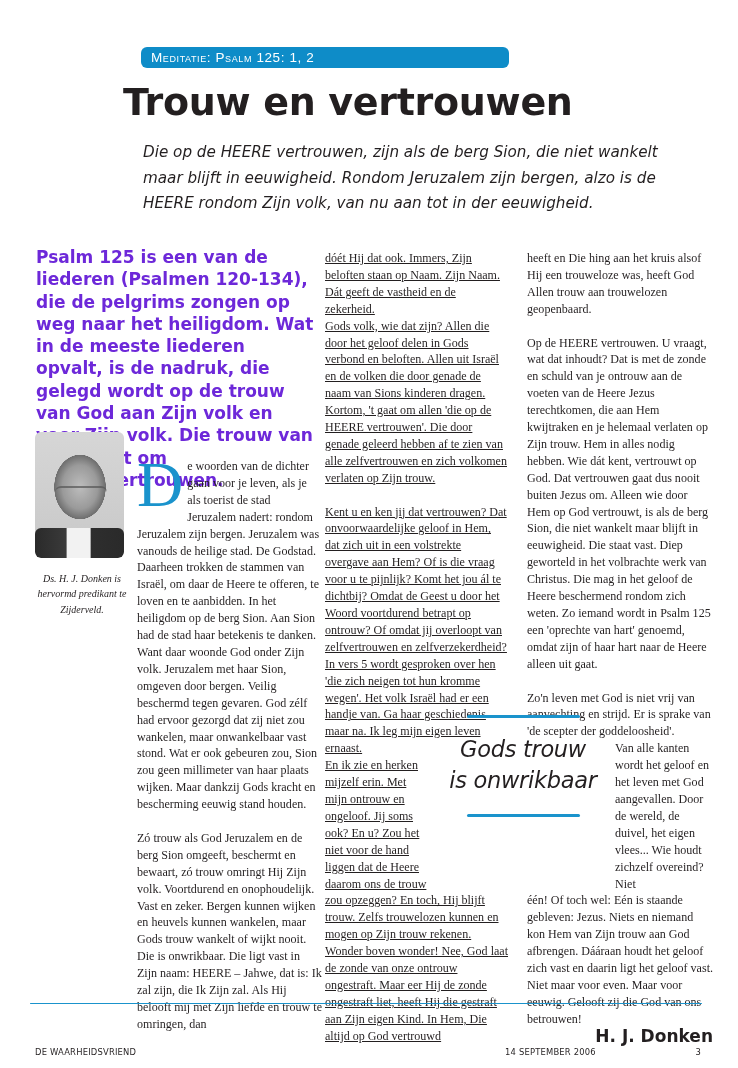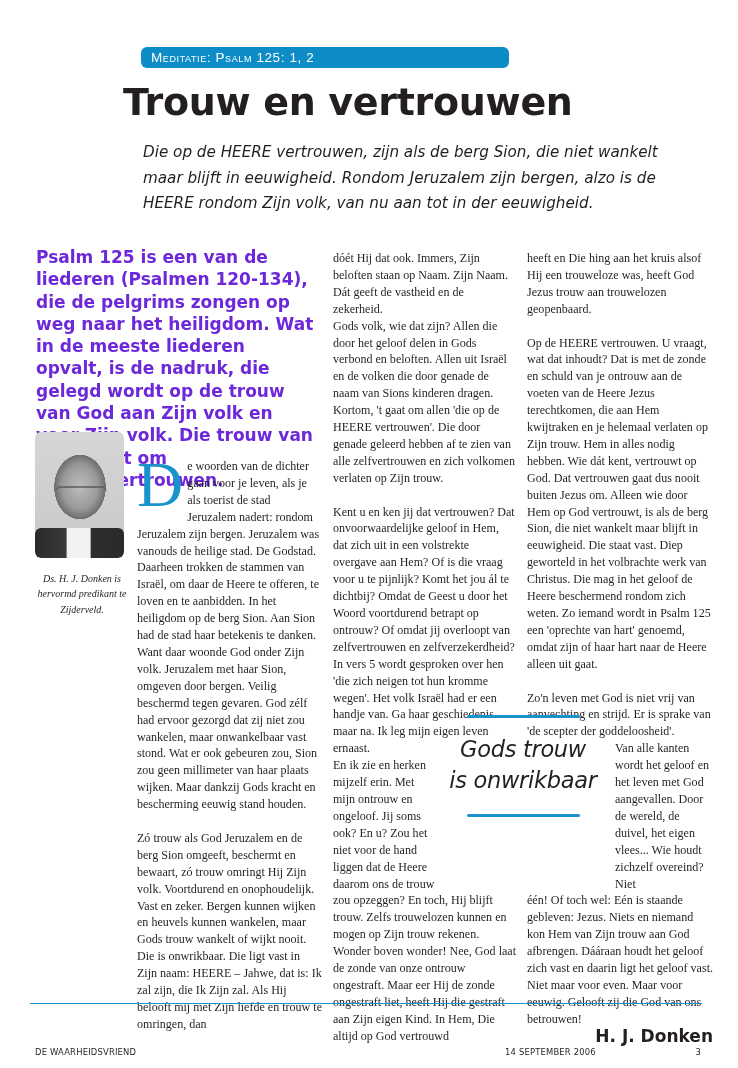--- a/index.html
+++ b/index.html
@@ -48,21 +48,21 @@
     font-style: italic; font-size: 10px; line-height: 15.3px; color: #231f20; text-align: center;
   }
 
   .col {
     position: absolute; font-size: 12.05px; line-height: 16.9px; color: #231f20;
     font-family: "Liberation Serif", "DejaVu Serif", serif;
   }
   .col p { margin: 0; }
   .col p.gap { margin-top: 16.9px; }
   .col1 { left: 137px; top: 458px; width: 185px; }
-  .col2 { left: 333px; top: 250px; width: 183px; }
+  .col2 { left: 325px; top: 250px; width: 183px; text-decoration: underline; }
   .col3 { left: 527px; top: 250px; width: 186px; }
 
   .dropcap {
     float: left; font-size: 64px; line-height: 50px; color: #1a93cc;
     margin: 2px 4px 0 0; font-family: "Liberation Serif", "DejaVu Serif", serif;
   }
   .narrow { width: 78px; }
   .indent-right { padding-left: 88px; }
 
   .pull-quote {
@@ -117,21 +117,21 @@
 
 <div class="col col2">
   <p>dóét Hij dat ook. Immers, Zijn beloften staan op Naam. Zijn Naam. Dát geeft de vastheid en de zekerheid.</p>
   <p>Gods volk, wie dat zijn? Allen die door het geloof delen in Gods verbond en beloften. Allen uit Israël en de volken die door genade de naam van Sions kinderen dragen. Kortom, 't gaat om allen 'die op de HEERE vertrouwen'. Die door genade geleerd hebben af te zien van alle zelfvertrouwen en zich volkomen verlaten op Zijn trouw.</p>
   <p class="gap">Kent u en ken jij dat vertrouwen? Dat onvoorwaardelijke geloof in Hem, dat zich uit in een volstrekte overgave aan Hem? Of is die vraag voor u te pijnlijk? Komt het jou ál te dichtbij? Omdat de Geest u door het Woord voortdurend betrapt op ontrouw? Of omdat jij overloopt van zelfvertrouwen en zelfverzekerdheid? In vers 5 wordt gesproken over hen 'die zich neigen tot hun kromme wegen'. Het volk Israël had er een handje van. Ga haar geschiedenis maar na. Ik leg mijn eigen leven ernaast.</p>
   <p class="narrow" style="width:104px">En ik zie en herken mijzelf erin. Met mijn ontrouw en ongeloof. Jij soms ook? En u? Zou het niet voor de hand liggen dat de Heere daarom ons de trouw</p>
   <p>zou opzeggen? En toch, Hij blijft trouw. Zelfs trouwelozen kunnen en mogen op Zijn trouw rekenen. Wonder boven wonder! Nee, God laat de zonde van onze ontrouw ongestraft. Maar eer Hij de zonde ongestraft liet, heeft Hij die gestraft aan Zijn eigen Kind. In Hem, Die altijd op God vertrouwd</p>
 </div>
 
 <div class="col col3">
-  <p>heeft en Die hing aan het kruis alsof Hij een trouweloze was, heeft God Jezus trouw aan trouwelozen geopenbaard.</p>
+  <p>heeft en Die hing aan het kruis alsof Hij een trouweloze was, heeft God Allen trouw aan trouwelozen geopenbaard.</p>
   <p class="gap">Op de HEERE vertrouwen. U vraagt, wat dat inhoudt? Dat is met de zonde en schuld van je ontrouw aan de voeten van de Heere Jezus terechtkomen, die aan Hem kwijtraken en je helemaal verlaten op Zijn trouw. Hem in alles nodig hebben. Wie dát kent, vertrouwt op God. Dat vertrouwen gaat dus nooit buiten Jezus om. Alleen wie door Hem op God vertrouwt, is als de berg Sion, die niet wankelt maar blijft in eeuwigheid. Die staat vast. Diep geworteld in het volbrachte werk van Christus. Die mag in het geloof de Heere beschermend rondom zich weten. Zo iemand wordt in Psalm 125 een 'oprechte van hart' genoemd, omdat zijn of haar hart naar de Heere alleen uit gaat.</p>
   <p class="gap">Zo'n leven met God is niet vrij van aanvechting en strijd. Er is sprake van 'de scepter der goddeloosheid'.</p>
   <p class="indent-right">Van alle kanten wordt het geloof en het leven met God aangevallen. Door de wereld, de duivel, het eigen vlees... Wie houdt zichzelf overeind? Niet</p>
   <p>één! Of toch wel: Eén is staande gebleven: Jezus. Niets en niemand kon Hem van Zijn trouw aan God afbrengen. Dááraan houdt het geloof zich vast en daarin ligt het geloof vast. Niet maar voor even. Maar voor eeuwig. Gelooft zij die God van ons betrouwen!</p>
   <div class="signature">H. J. Donken</div>
 </div>
 
 <div class="pull-quote">
   <div class="rule"></div>
   <div class="qtext">

